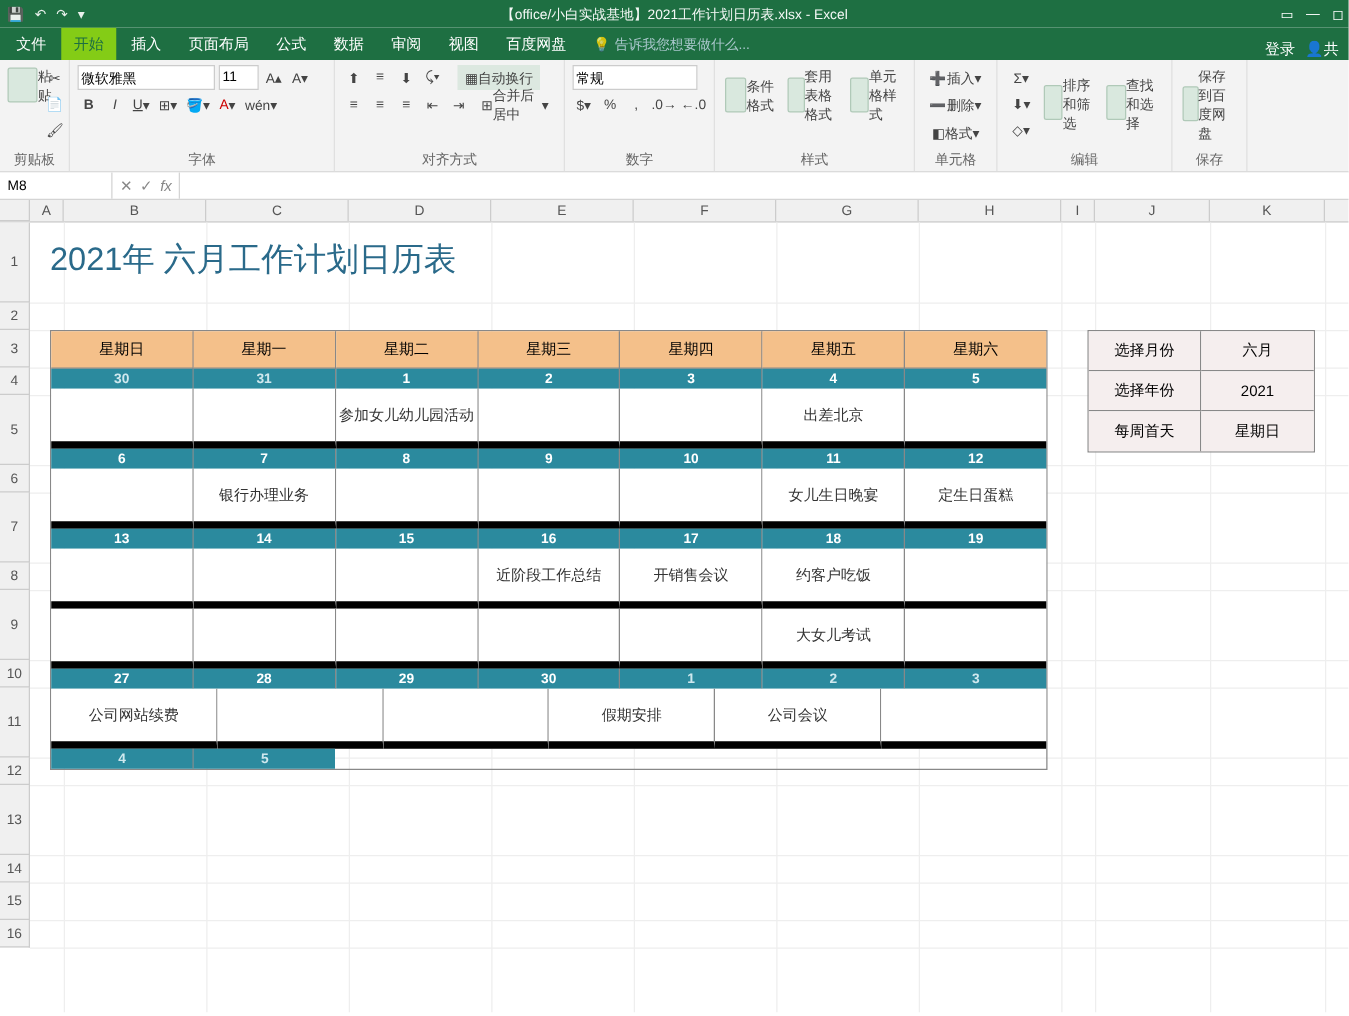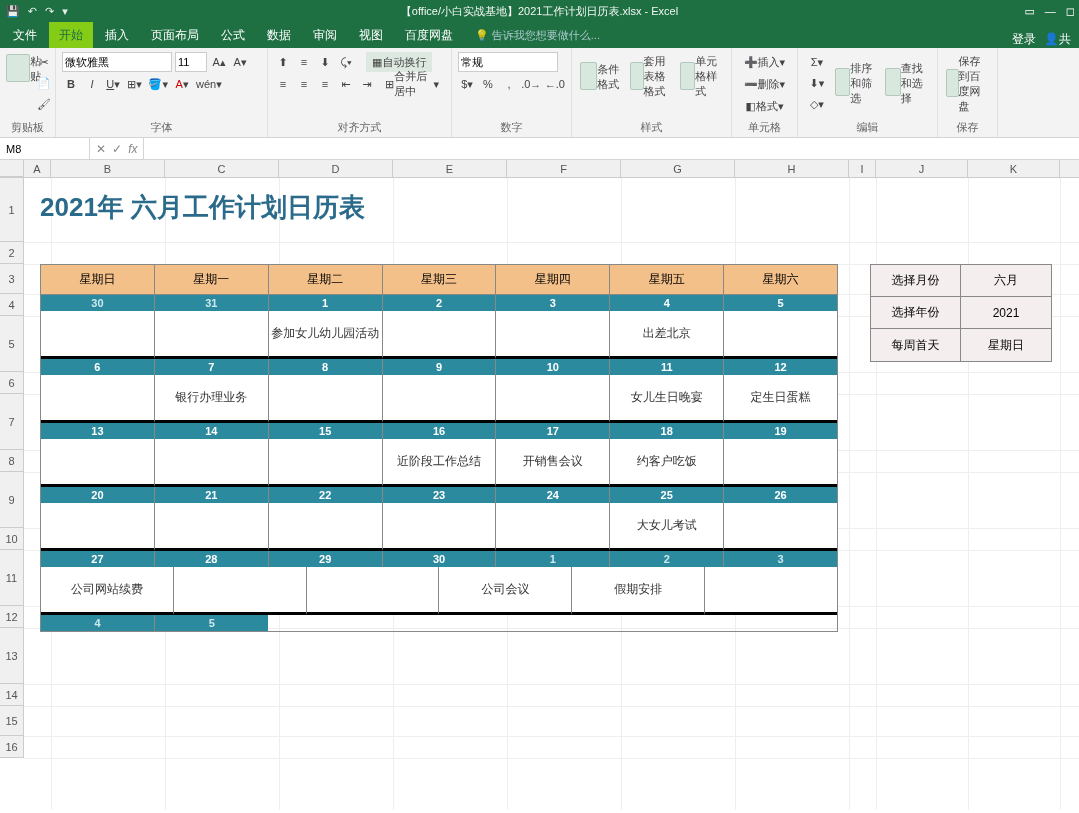--- a/index.html
+++ b/index.html
@@ -31,30 +31,30 @@
 .sheet{position:relative;background:#fff;height:650px;overflow:hidden}
 .colhdr{display:flex;height:18px;background:#f0f0f0;border-bottom:1px solid #ccc}
 .corner{width:24px;background:#f0f0f0;border-right:1px solid #ccc;border-bottom:1px solid #ccc}
 .ch{border-right:1px solid #ccc;text-align:center;font-size:11px;color:#555;line-height:18px}
 .rowhdr{position:absolute;left:0;top:18px;width:24px;background:#f0f0f0}
 .rh{border-bottom:1px solid #ccc;border-right:1px solid #ccc;text-align:center;font-size:11px;color:#555}
 .grid{position:absolute;left:24px;top:18px;right:0;bottom:0}
 .gridlines{position:absolute;inset:0}
 .gcol{position:absolute;top:0;bottom:0;border-right:1px solid #eee}
 .grow{position:absolute;left:0;right:0;border-bottom:1px solid #eee}
-.caltitle{position:absolute;font-size:26px;font-weight:bold;color:#2a6a8a}
+.caltitle{position:absolute;font-size:26px;font-weight:normal;color:#2a6a8a}
 .cal{position:absolute;border:1px solid #888}
 .calhdr{display:flex}
 .calhdr .dh{flex:1;background:#f4c08a;text-align:center;font-size:12px;padding:6px 0;border-right:1px solid #888;border-bottom:1px solid #888}
 .calhdr .dh:last-child{border-right:none}
 .calweek{display:flex}
 .dnum{flex:1;background:#2b8a9e;color:#fff;text-align:center;font-size:11px;font-weight:bold;padding:2px 0;border-right:1px solid #888}
 .dnum.dim{color:#cfe8ee}
 .dnum:last-child{border-right:none}
-.dbody{flex:1;background:#fff;border-right:1px solid #888;border-bottom:3px solid #000000;height:48px;display:flex;align-items:center;justify-content:center;font-size:12px;color:#333}
+.dbody{flex:1;background:#fff;border-right:1px solid #888;border-bottom:6px solid #000000;height:48px;display:flex;align-items:center;justify-content:center;font-size:12px;color:#333}
 .dbody:last-child{border-right:none}
 .sidebox{position:absolute;border:1px solid #888}
 .sidebox .srow{display:flex}
 .sidebox .scell{width:90px;height:32px;display:flex;align-items:center;justify-content:center;font-size:12px;border-right:1px solid #888;border-bottom:1px solid #888;background:#f5eeee}
 .sidebox .scell:last-child{border-right:none}
 .sidebox .srow:last-child .scell{border-bottom:none}
 </style>
 </head>
 <body>
 
@@ -354,29 +354,20 @@
         <div class="calweek">
           <div class="dbody"></div>
           <div class="dbody"></div>
           <div class="dbody"></div>
           <div class="dbody">近阶段工作总结</div>
           <div class="dbody">开销售会议</div>
           <div class="dbody">约客户吃饭</div>
           <div class="dbody"></div>
         </div>
         <div class="calweek">
-          <div class="dnum">20</div>
-          <div class="dnum">21</div>
-          <div class="dnum">22</div>
-          <div class="dnum">23</div>
-          <div class="dnum">24</div>
-          <div class="dnum">25</div>
-          <div class="dnum">26</div>
-        </div>
-        <div class="calweek">
           <div class="dbody"></div>
           <div class="dbody"></div>
           <div class="dbody"></div>
           <div class="dbody"></div>
           <div class="dbody"></div>
           <div class="dbody">大女儿考试</div>
           <div class="dbody"></div>
         </div>
         <div class="calweek">
           <div class="dnum">27</div>
@@ -384,22 +375,22 @@
           <div class="dnum">29</div>
           <div class="dnum">30</div>
           <div class="dnum dim">1</div>
           <div class="dnum dim">2</div>
           <div class="dnum dim">3</div>
         </div>
         <div class="calweek">
           <div class="dbody">公司网站续费</div>
           <div class="dbody"></div>
           <div class="dbody"></div>
+          <div class="dbody">假期安排</div>
           <div class="dbody">公司会议</div>
-          <div class="dbody">假期安排</div>
           <div class="dbody"></div>
         </div>
         <div class="calweek" style="width: 28.5714%;">
           <div class="dnum dim">4</div>
           <div class="dnum dim">5</div>
         </div>
       </div>
     <div class="sidebox" id="sidebox" style="left:846px;top:86px">
         <div class="srow">
           <div class="scell">选择月份</div>

